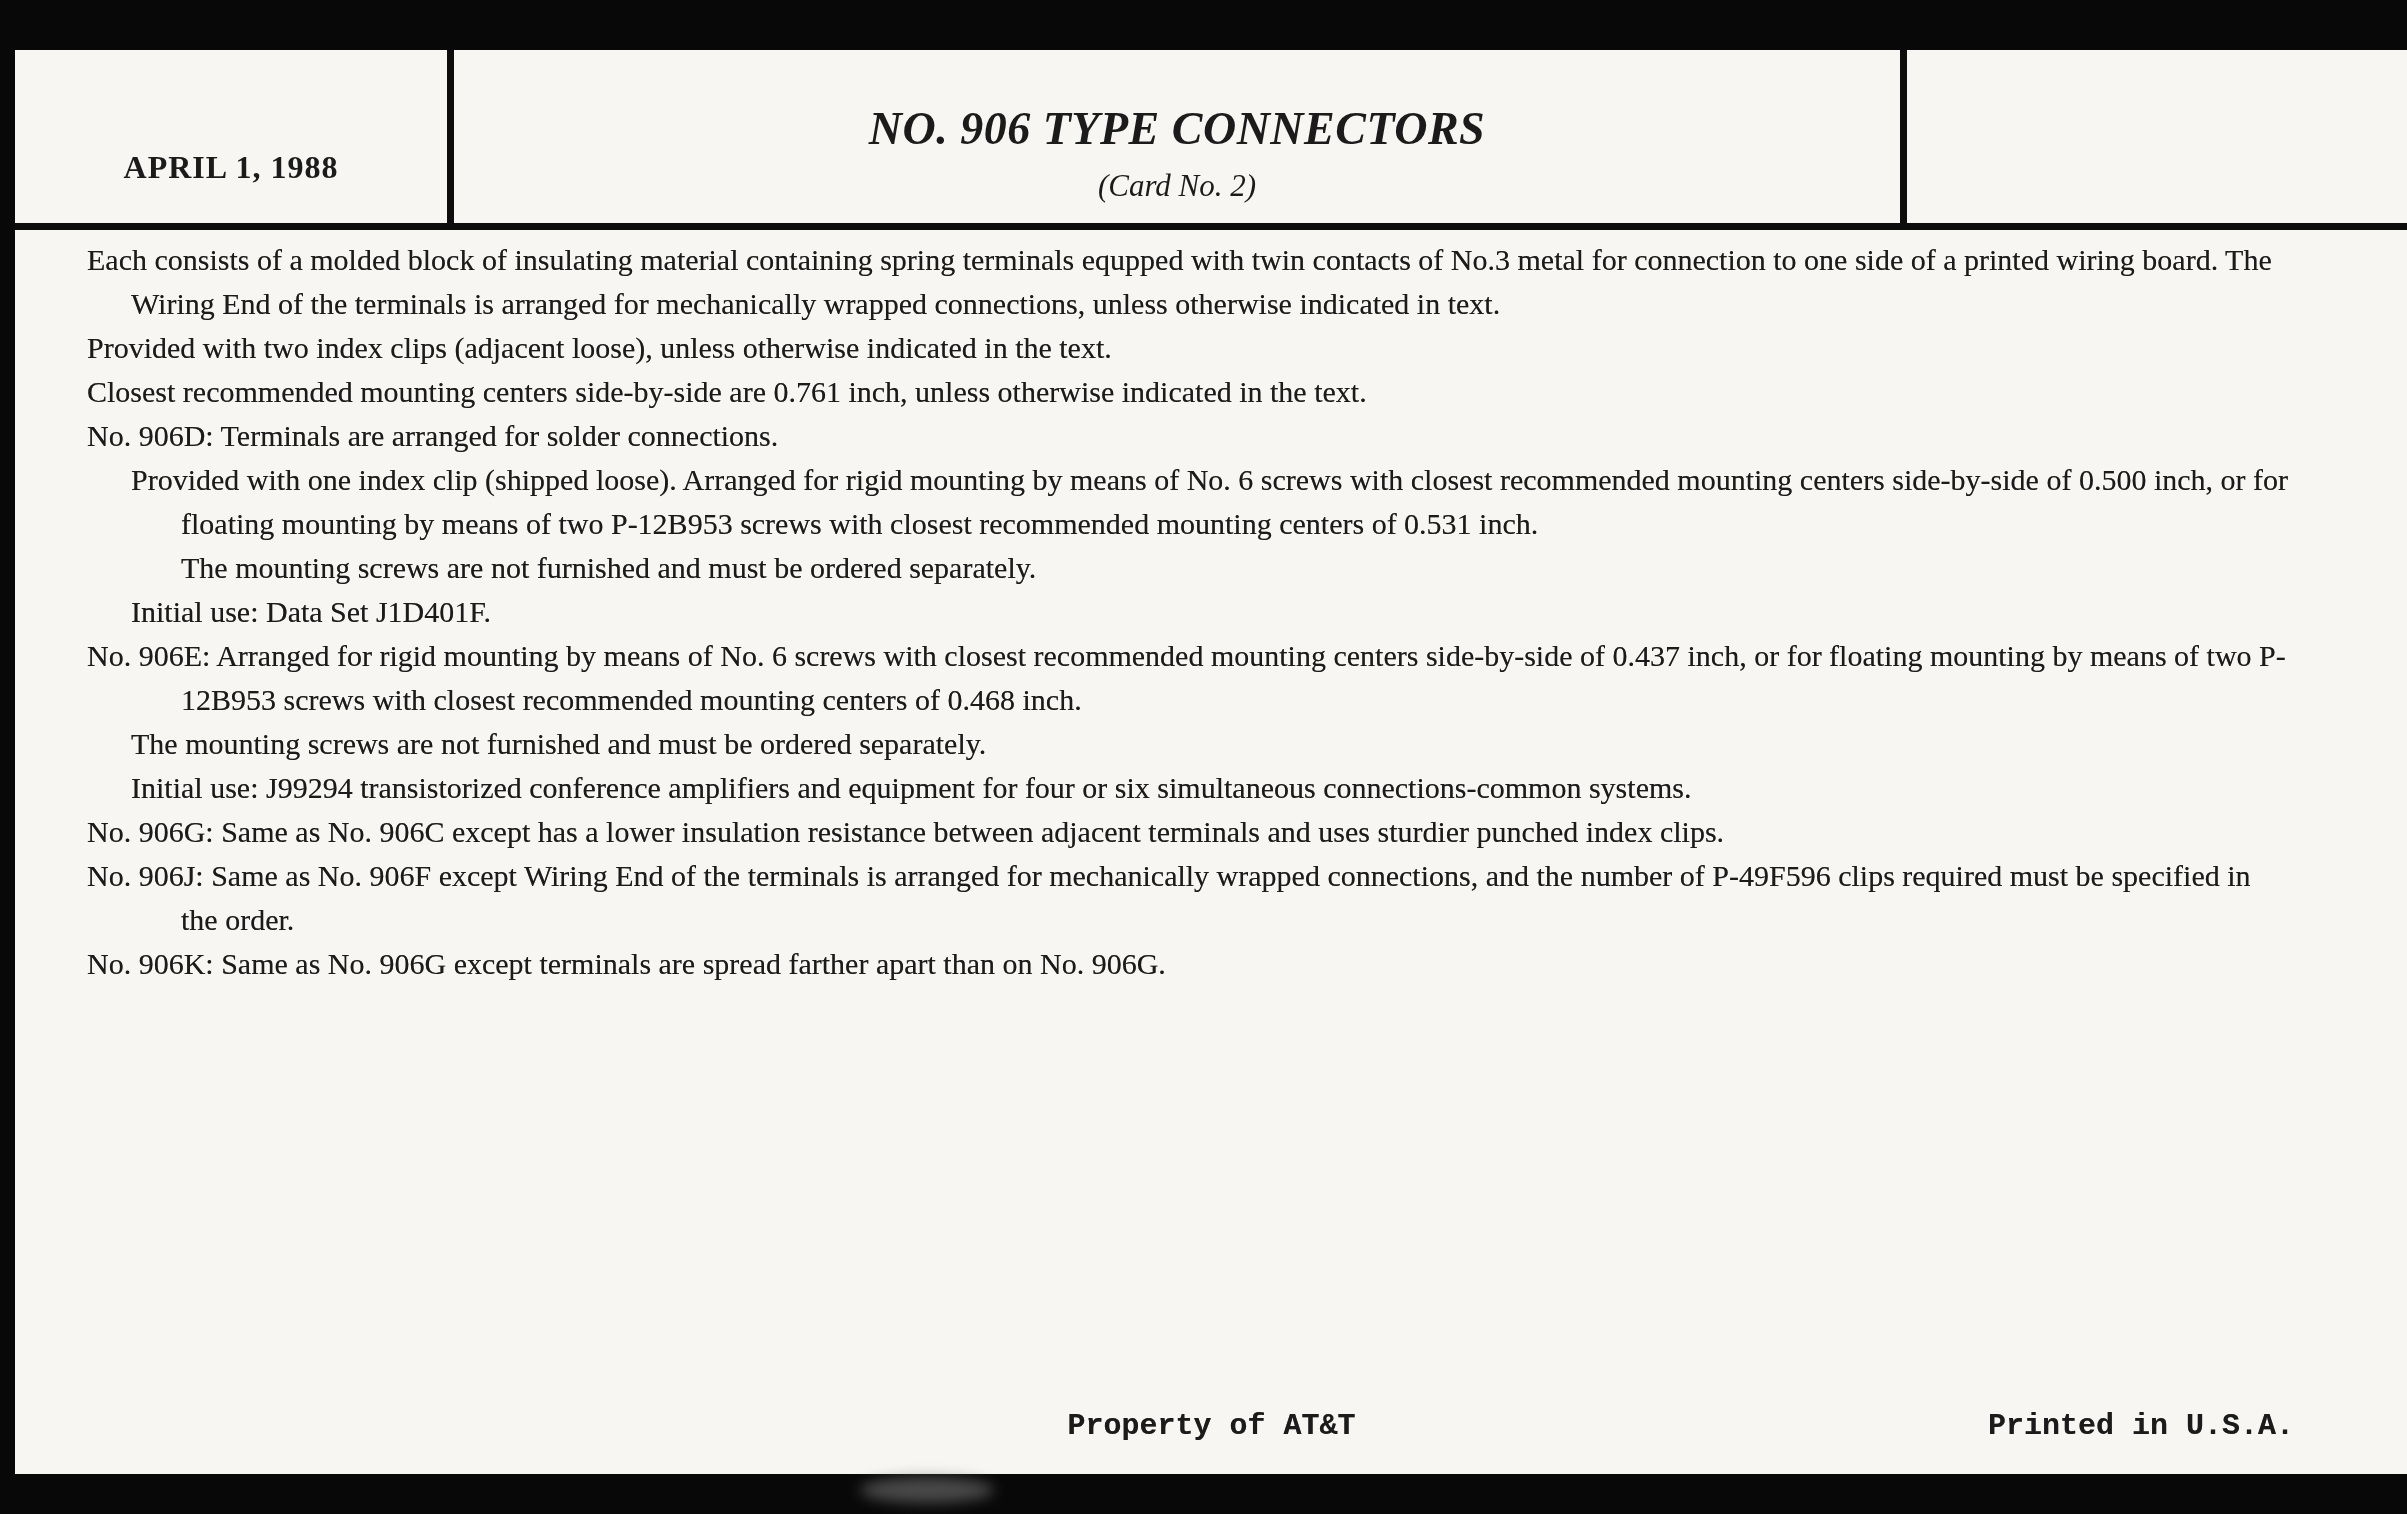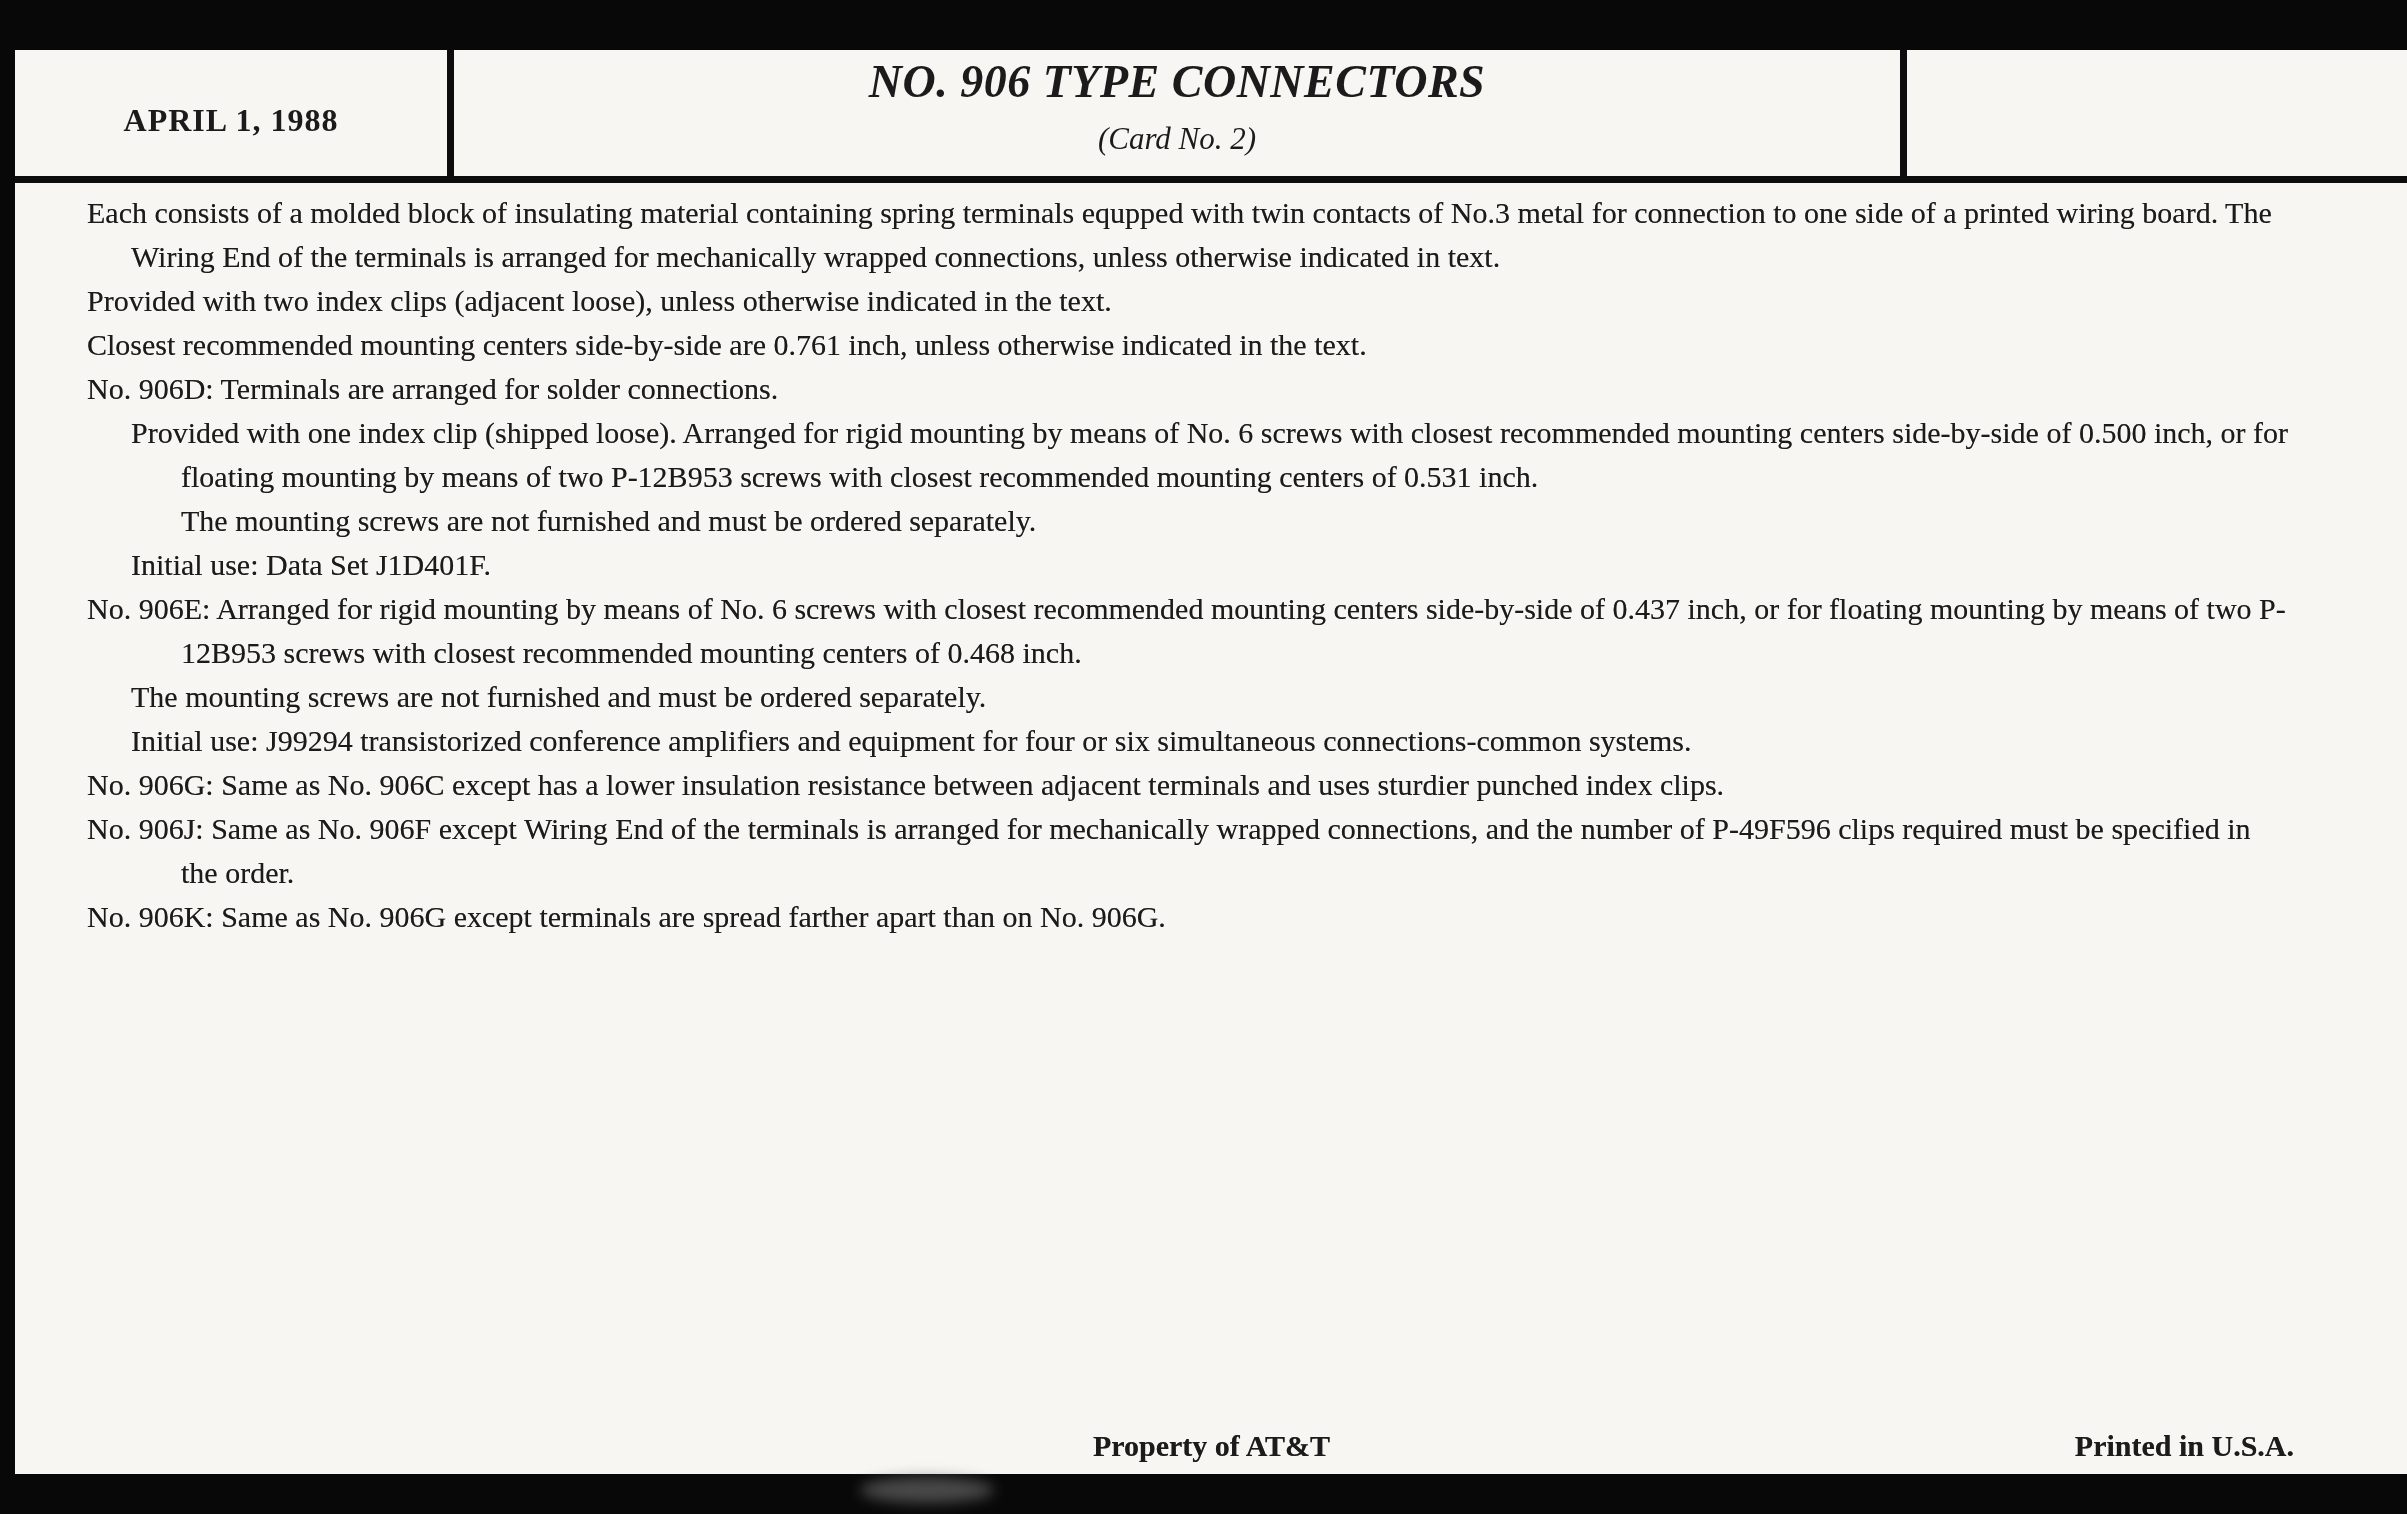--- a/index.html
+++ b/index.html
@@ -23,21 +23,21 @@
   }
   .page{
     position:absolute;
     left:15px;top:50px;
     width:2393px;height:1424px;
     background:var(--paper);
   }
   
   .card-header{
     position:relative;
-    height:126px;
+    height:173px;
   }
   .date-cell{
     position:absolute;left:0;top:0;bottom:0;width:432px;
     display:flex;align-items:flex-end;justify-content:center;
     padding-bottom:40px;
   }
   .date-text{
     font-size:32px;font-weight:700;letter-spacing:1px;
     line-height:1;white-space:nowrap;
   }
@@ -71,22 +71,23 @@
     line-height:44px;
     text-shadow:0 0 0.5px rgba(20,20,20,0.55);
   }
   .card-body p{margin:0;}
   .h44{padding-left:44px;text-indent:-44px;}
   .h95{padding-left:94px;text-indent:-94px;}
   .i43h95{padding-left:94px;text-indent:-50px;}
   .i95{padding-left:94px;text-indent:0;}
   
   .card-footer{
-    position:absolute;left:0;right:0;bottom:6px;
+    position:absolute;left:0;right:0;bottom:26px;
     height:40px;
+    font-family:Liberation Mono, monospace;
   }
   .footer-center{
     position:absolute;left:0;right:0;text-align:center;
     font-size:30px;font-weight:700;line-height:36px;
     text-shadow:0 0 0.5px rgba(20,20,20,0.55);
   }
   .footer-right{
     position:absolute;right:114px;top:0;
     font-size:30px;font-weight:700;line-height:36px;
     text-shadow:0 0 0.5px rgba(20,20,20,0.55);

